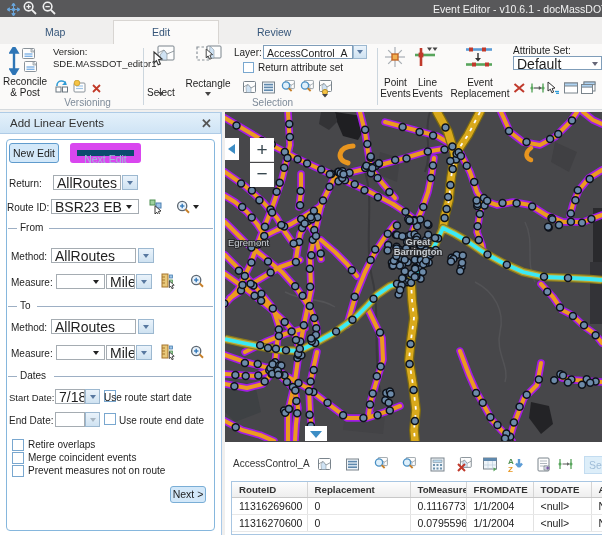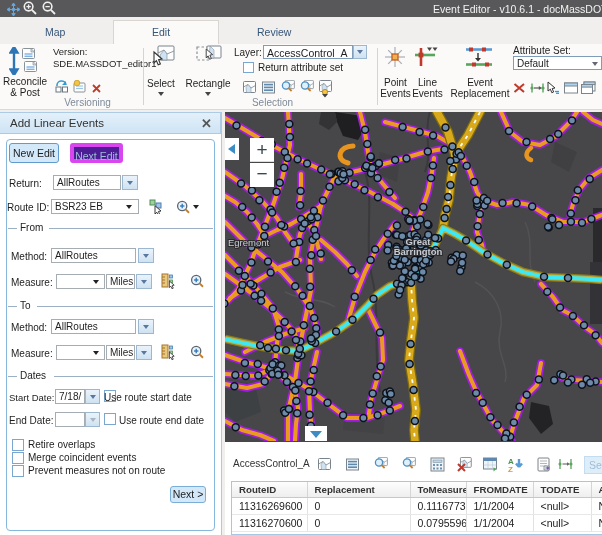--- a/index.html
+++ b/index.html
@@ -7,21 +7,21 @@
 #topbar{position:absolute;left:0;top:0;width:602px;height:17px;background:#58585a;overflow:hidden}
 #topbar .title{position:absolute;left:433px;top:3px;font-size:10.5px;color:#f2f2f2;white-space:nowrap}
 #tabs{position:absolute;left:0;top:17px;width:524px;height:27px;background:#f0efee}
 .tab{position:absolute;top:9px;font-size:10.5px;color:#36567a}
 #tabedit{position:absolute;left:113px;top:3px;width:106px;height:24px;background:#fbfaf9;border:1px solid #d8d5d2;border-bottom:none}
 #ribbon{position:absolute;left:0;top:44px;width:602px;height:66px;background:#fbfaf9;border-bottom:1px solid #d5dade}
 .gsep{position:absolute;top:4px;width:1px;height:57px;background:#ccd6de}
 .glabel{position:absolute;bottom:1px;font-size:10px;color:#7e8b99;width:100%;text-align:center}
 .btntext{font-size:10px;color:#1e1e1e;text-align:center;line-height:10.5px}
 .caret{width:0;height:0;border-left:3px solid transparent;border-right:3px solid transparent;border-top:4px solid #444}
-.combo{position:absolute;background:#fff;border:1px solid #a5acb2;font-size:10px;color:#1e1e1e;line-height:14px;padding-left:3px;overflow:hidden;white-space:nowrap}
+.combo{position:absolute;background:#fff;border:1px solid #a5acb2;font-size:14px;color:#1e1e1e;line-height:14px;padding-left:3px;overflow:hidden;white-space:nowrap}
 .cbtn{position:absolute;background:linear-gradient(#eaf3fb,#cfe2f1);border:1px solid #9cb8d0}
 .cbtn i{position:absolute;left:50%;top:50%;margin:-2px 0 0 -3px;width:0;height:0;border-left:3px solid transparent;border-right:3px solid transparent;border-top:4px solid #5878a0}
 .cbtn.dis i{border-top-color:#a8b6c2}
 .chk{position:absolute;width:11px;height:11px;background:#fff;border:1px solid #79a7cf}
 .lbl{position:absolute;font-size:10px;color:#1e1e1e;white-space:nowrap}
 #lpanel{position:absolute;left:0;top:112px;width:222px;height:423px;background:#fff;border-right:1px solid #a9c9e8}
 #lphead{position:absolute;left:0;top:0;width:221px;height:22px;background:linear-gradient(#e3f0fa,#cfe4f5);border:1px solid #aecbe6;border-left:none}
 #lphead .t{position:absolute;left:10px;top:4px;font-size:11.5px;color:#333}
 #lphead .x{position:absolute;right:8px;top:3px;font-size:13px;color:#555;font-weight:bold}
 #lpinner{position:absolute;left:6px;top:27px;width:209px;height:392px;border:1px solid #86b7dd;border-radius:4px}
@@ -113,21 +113,21 @@
       <span class="abs" style="left:150px;top:1px"><svg width="26" height="22" viewBox="0 0 26 22">
           <g transform="translate(1,0)">
             <rect x="7" y="1" width="16" height="14" rx="1" fill="#fdfdfd" stroke="#7a848c"></rect>
             <path d="M7 8 L13 5 L16 9 L23 6" stroke="#7a848c" fill="none" stroke-width=".8"></path>
             <path d="M13 5 L16 9 L16 15 L10 15 L9 10 Z" fill="#cfe2f3" stroke="#7a848c" stroke-width=".6"></path>
           </g>
           <g transform="translate(0,2)">
             <path d="M4 5 L12 12 L8.6 12.6 L10.4 17 L8.2 17.8 L6.4 13.6 L4 16 Z" fill="#fff" stroke="#333" stroke-width="1.1"></path>
           </g>
         </svg></span>
-      <div class="abs btntext" style="left:139px;top:35px;width:44px">Select</div>
+      <div class="abs btntext" style="left:139px;top:44px;width:44px">Select</div>
       <div class="abs caret" style="left:158px;top:48px"></div>
       <span class="abs" style="left:196px;top:1px"><svg width="26" height="20" viewBox="0 0 26 20">
           <rect x="1" y="2" width="13" height="13" fill="none" stroke="#8a9299" stroke-width="1.2" stroke-dasharray="2.5 2"></rect>
           <g transform="translate(8,-2)">
             <rect x="3" y="3" width="14" height="12" rx="1" fill="#fdfdfd" stroke="#7a848c"></rect>
             <path d="M6 3 L10 7 L10 15 L5 15 Z" fill="#cfe2f3" stroke="#7a848c" stroke-width=".5"></path>
           </g>
           <g transform="translate(7,0) scale(.8)">
             <path d="M4 5 L12 12 L8.6 12.6 L10.4 17 L8.2 17.8 L6.4 13.6 L4 16 Z" fill="#fff" stroke="#333" stroke-width="1.1"></path>
           </g>
@@ -243,21 +243,21 @@
           <rect x="0.5" y="3.5" width="11" height="2.6" fill="#aed3f2" stroke="#7a848c"></rect>
         </svg></span>
     </div>
     <div id="lpanel">
       <div id="lphead">
         <span class="t">Add Linear Events</span>
         <span class="x">✕</span>
       </div>
       <div id="lpinner"></div>
       <div class="sbtn" style="left:9px;top:31px;width:50px;height:20px;background:#d3e8f9;border:1px solid #5f9bcd;color:#1e1e1e;line-height:18px">New Edit</div>
-      <div class="sbtn" style="left:70px;top:31px;width:53px;height:20px;background:#4c1d95;border:4px solid #d946ef;color:#9fbdd8;line-height:18px">Next Edit</div>
+      <div class="sbtn" style="left:70px;top:31px;width:71px;height:20px;background:#0c4a6e;border:7px solid #d946ef;color:#9fbdd8;line-height:18px">Next Edit</div>
       <span class="lbl" style="left:9px;top:66px">Return:</span>
       <div class="combo" style="left:53px;top:63px;width:68px;height:15px">AllRoutes</div>
       <div class="cbtn " style="left:122px;top:63px;width:16px;height:15px">
         <i></i>
       </div>
       <span class="lbl" style="left:7px;top:90px">Route ID:</span>
       <div class="combo" style="left:51px;top:87px;width:88px;height:15px">BSR23 EB</div>
       <div class="abs caret" style="left:126px;top:93px;border-top-color:#222"></div>
       <span class="abs" style="left:149px;top:87px"><svg width="15" height="15" viewBox="0 0 15 15">
           <rect x="1" y="1" width="5" height="5" fill="#9fd19f" stroke="#4e8f52"></rect>

